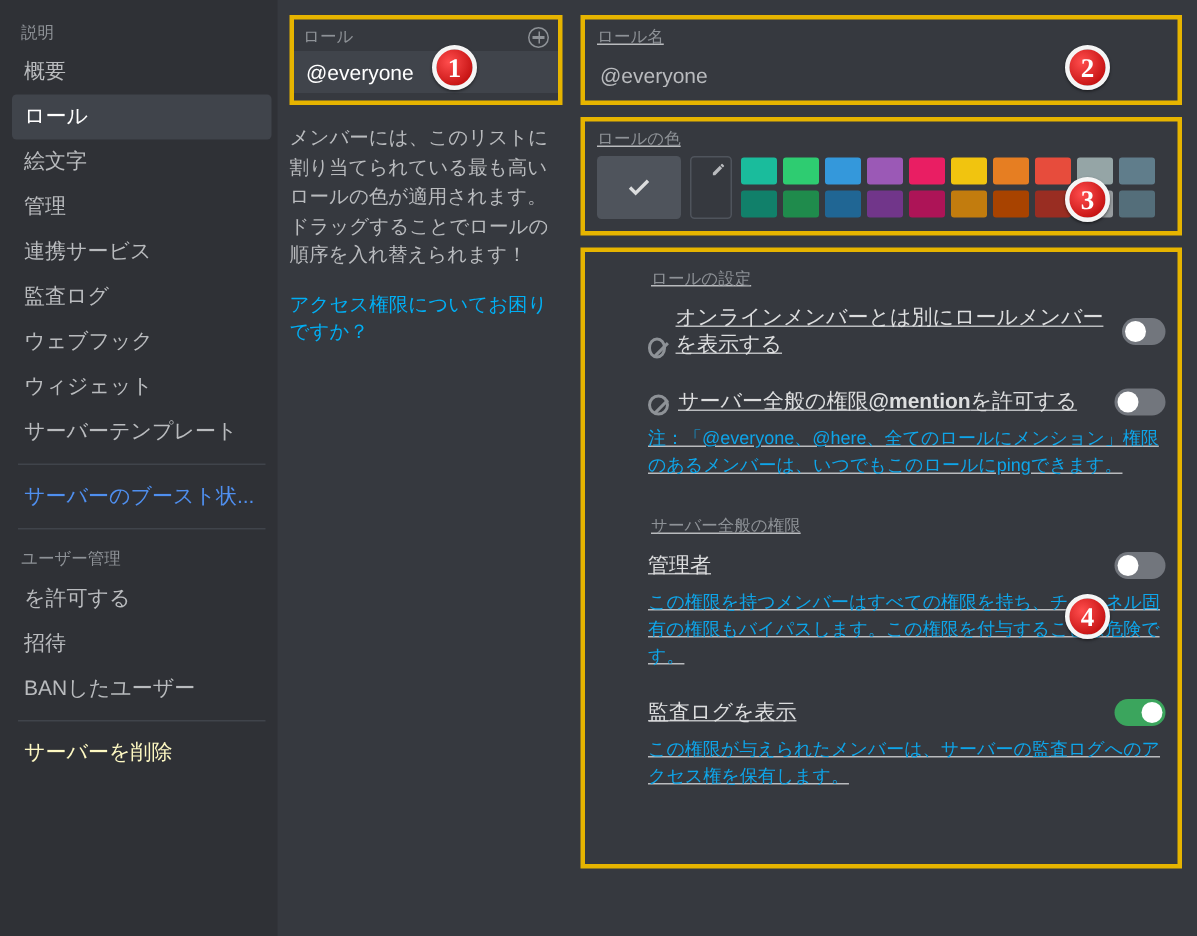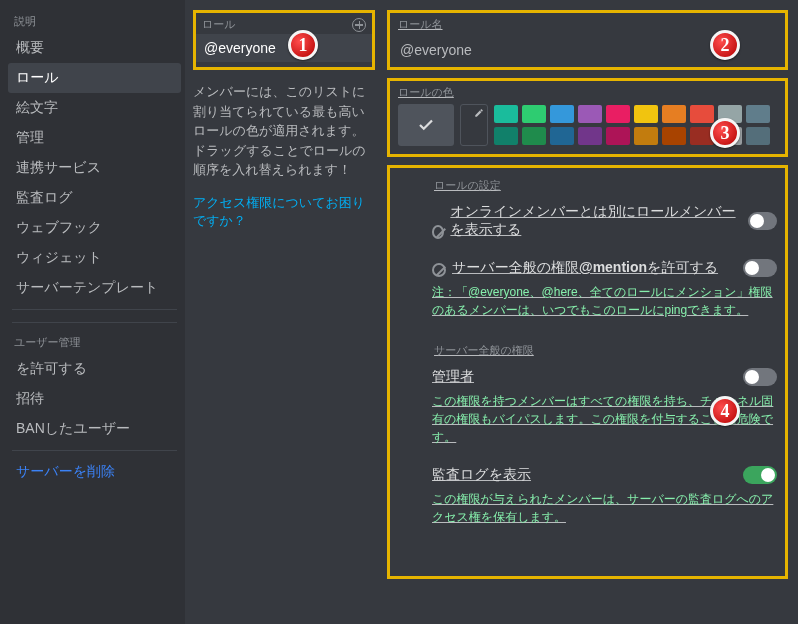--- a/index.html
+++ b/index.html
@@ -20,21 +20,21 @@
     font-size: 11px; color: #8e9297;
     padding: 4px 6px 4px; margin-top: 2px;
   }
   .sb-item {
     padding: 6px 8px; color: #b9bbbe;
     border-radius: 3px; cursor: pointer;
     font-size: 14px;
   }
   .sb-item.active { background: #40444b; color: #fff; }
   .sb-item.boost { color: #4f8fef; }
-  .sb-item.delete { color: #3b82f6; }
+  .sb-item.delete { color: #fef9c3; }
   .sb-divider { height: 1px; background: #40444b; margin: 6px 4px; }
 
   .col-roles {
     width: 200px; padding: 10px 10px 0 8px;
   }
   .role-list-box {
     border: 3px solid #e6b400; height: 60px;
     display: flex; flex-direction: column;
   }
   .role-list-head {
@@ -96,21 +96,21 @@
   .perm-label { color: #dcddde; font-size: 14px; display: flex; align-items: flex-end; gap: 6px; }
   .deny-icon {
     width: 14px; height: 14px; border: 2px solid #8e9297; border-radius: 50%;
     position: relative; display: inline-block;
   }
   .deny-icon::after {
     content: ""; position: absolute; left: 1px; top: 5px;
     width: 12px; height: 2px; background: #8e9297; transform: rotate(-45deg);
   }
   .perm-desc {
-    font-size: 12px; color: #86efac; margin-top: 6px; line-height: 1.5;
+    font-size: 12px; color: #0ea5e9; margin-top: 6px; line-height: 1.5;
   }
   .toggle {
     width: 34px; height: 18px; background: #72767d; border-radius: 9px;
     position: relative;
   }
   .toggle::after {
     content: ""; position: absolute; width: 14px; height: 14px;
     background: #fff; border-radius: 50%; top: 2px; left: 2px;
   }
   .toggle.on { background: #3ba55d; }
@@ -145,20 +145,21 @@
     <div class="sb-item">概要</div>
     <div class="sb-item active">ロール</div>
     <div class="sb-item">絵文字</div>
     <div class="sb-item">管理</div>
     <div class="sb-item">連携サービス</div>
     <div class="sb-item">監査ログ</div>
     <div class="sb-item">ウェブフック</div>
     <div class="sb-item">ウィジェット</div>
     <div class="sb-item">サーバーテンプレート</div>
     <div class="sb-divider"></div>
+    <div class="sb-item boost">サーバーのブースト状...</div>
     <div class="sb-divider"></div>
     <div class="sb-heading">ユーザー管理</div>
     <div class="sb-item">を許可する</div>
     <div class="sb-item">招待</div>
     <div class="sb-item">BANしたユーザー</div>
     <div class="sb-divider"></div>
     <div class="sb-item delete">サーバーを削除</div>
   </div>
 
   <div class="col-roles">

